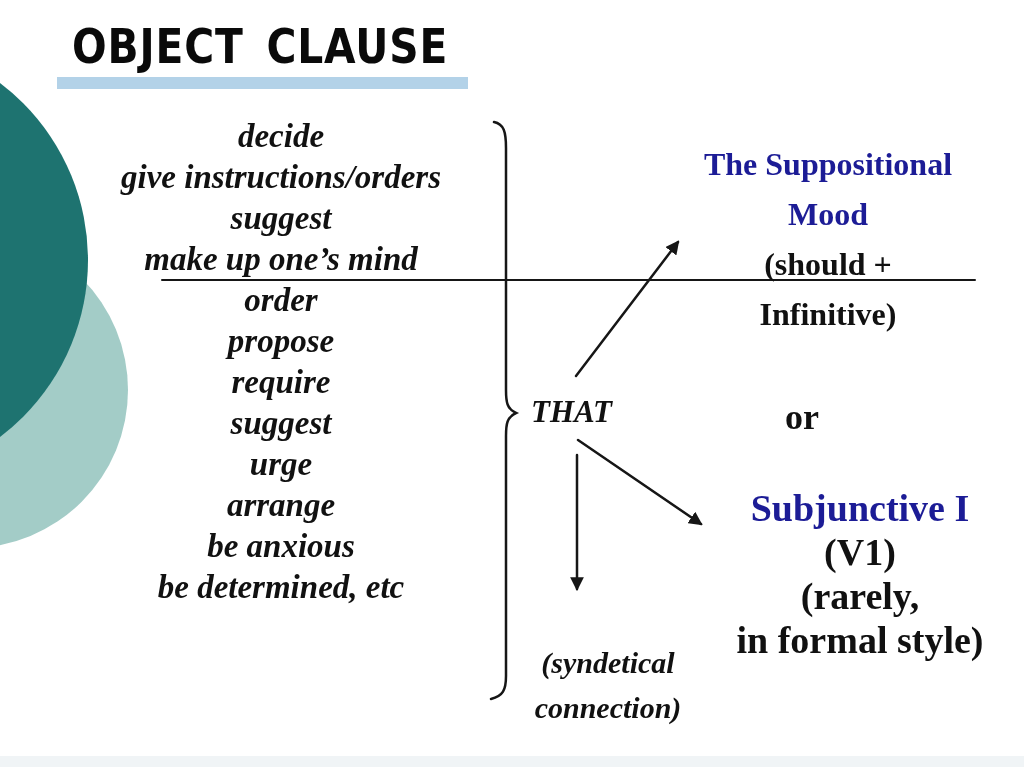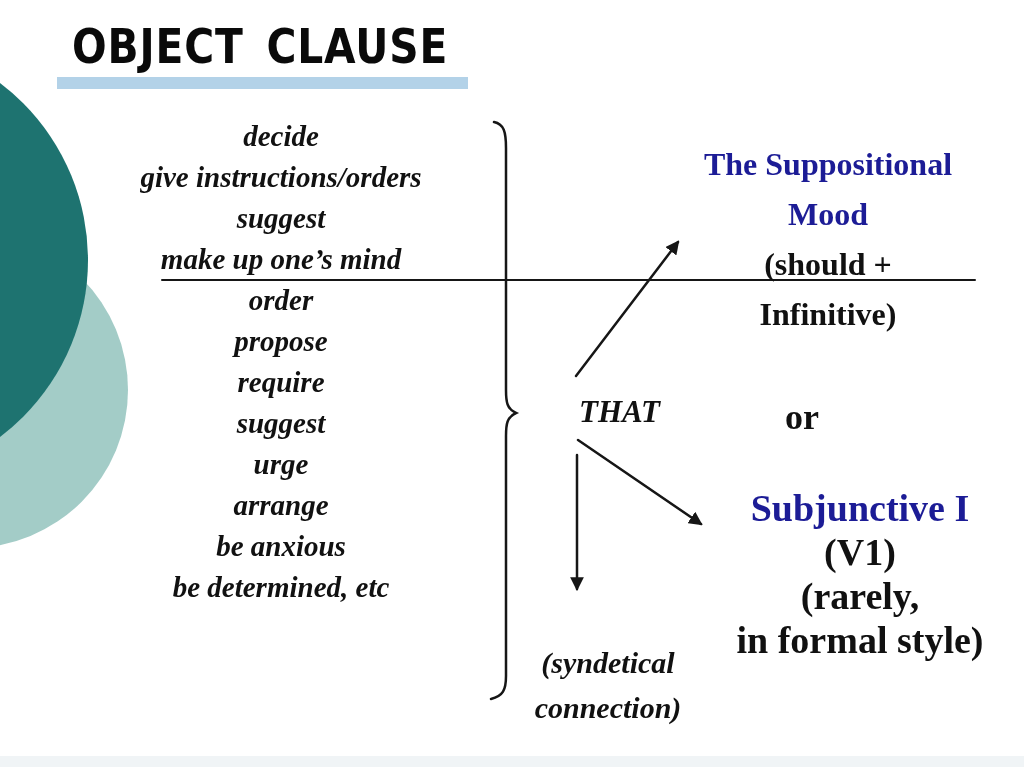--- a/index.html
+++ b/index.html
@@ -23,32 +23,32 @@
   }
   #title-underline {
     position:absolute; left:57px; top:77px; width:411px; height:12px;
     background:var(--underline-color);
   }
 
   
   #verb-list {
     position:absolute; left:76px; top:116px; width:410px;
     text-align:center; font-weight:bold; font-style:italic;
-    font-size:29px; line-height:41px; color:var(--text-black);
+    font-size:33px; line-height:41px; color:var(--text-black);
   }
 
   
   #lineart { position:absolute; left:0; top:0; pointer-events:none; }
   .ink { stroke:var(--line-color); stroke-width:2.5; fill:none; stroke-linecap:round; }
   .ink-fill { fill:var(--line-color); }
 
   
   #that-label {
     position:absolute; left:531px; top:394px;
-    font-weight:bold; font-style:italic; font-size:31px; color:var(--text-black);margin-left:48px;
+    font-weight:bold; font-style:italic; font-size:31px; color:var(--text-black);
   }
   #syndetical-note {
     position:absolute; left:488px; top:640px; width:240px;
     text-align:center; font-weight:bold; font-style:italic;
     font-size:30px; line-height:45px; color:var(--text-black);
   }
 
   
   #suppositional-block {
     position:absolute; left:658px; top:139px; width:340px;

